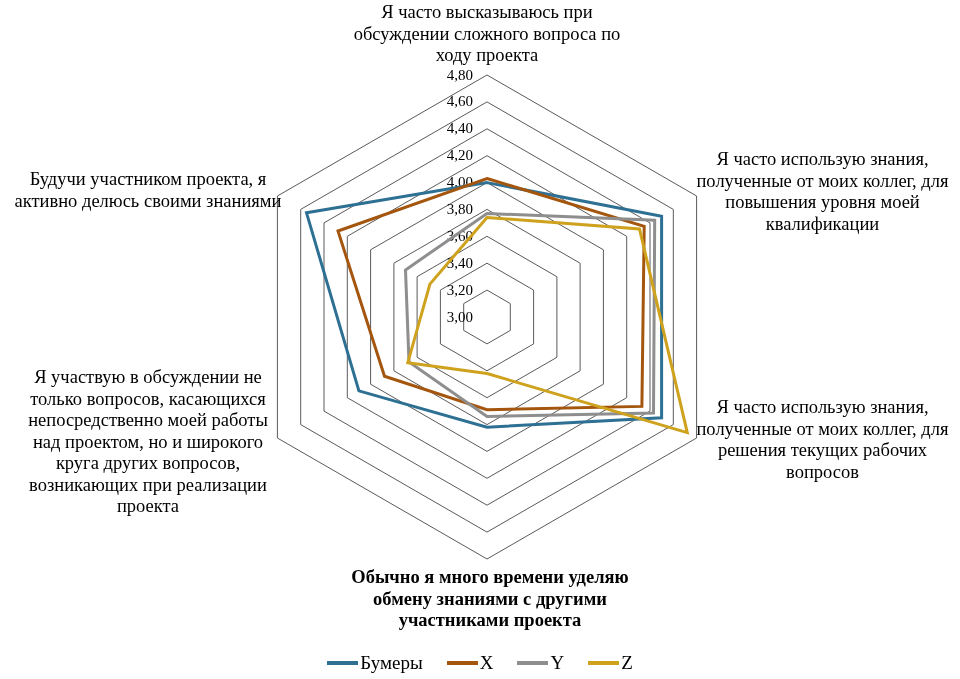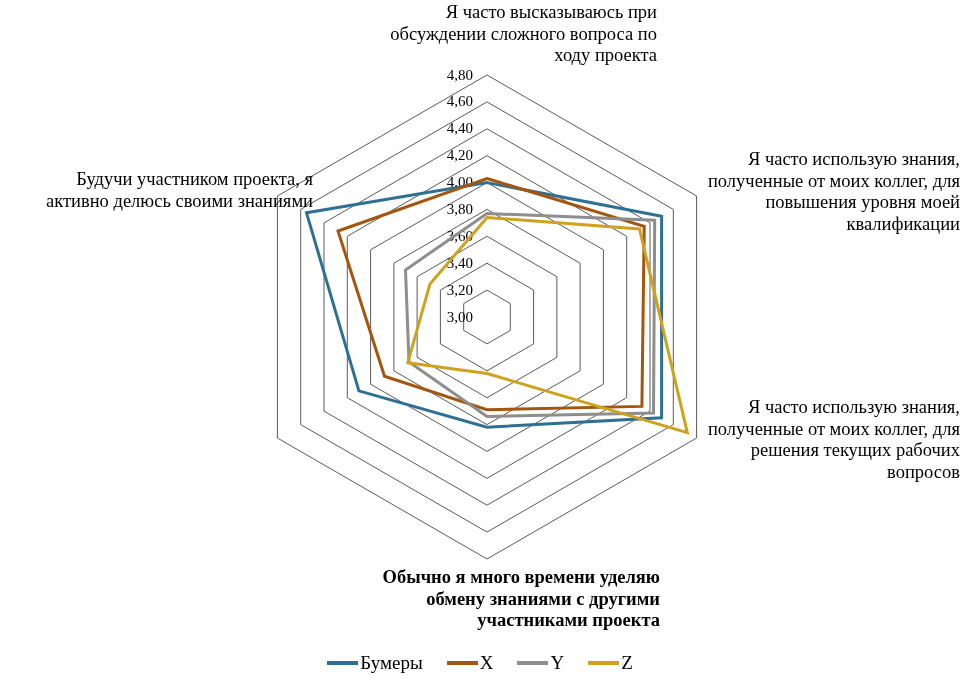--- a/index.html
+++ b/index.html
@@ -1,27 +1,27 @@
 <!DOCTYPE html>
 <html><head>
 <meta charset="utf-8">
 <style>
   html,body{margin:0;padding:0;background:#fff;}
   #stage{position:relative;width:960px;height:679px;background:#fff;overflow:hidden;
          font-family:"Liberation Serif", serif;color:#000;}
   #radar-svg{position:absolute;left:0;top:0;}
   #radar-svg text{font-family:"Liberation Serif", serif;font-size:15px;fill:#000;}
-  .axis-label{position:absolute;white-space:pre;text-align:right;
+  .axis-label{position:absolute;white-space:pre;text-align:center;
               font-size:18.5px;line-height:21.5px;}
   .lbl-top{left:317px;top:2px;width:340px;}
   .lbl-ur{left:685px;top:149px;width:275px;}
   .lbl-lr{left:685px;top:397px;width:275px;}
   .lbl-bottom{left:320px;top:567px;width:340px;font-weight:bold;}
   .lbl-ll{left:0px;top:367px;width:296px;}
-  .lbl-ul{left:0px;top:169px;width:296px;padding-left:17px;}
+  .lbl-ul{left:0px;top:169px;width:296px;}
   .legend{position:absolute;left:0;top:650px;width:960px;height:26px;
           display:flex;justify-content:center;align-items:center;gap:24px;}
   .legend-item{display:flex;align-items:center;gap:2px;}
   .legend-line{display:inline-block;width:31px;height:3.5px;}
   .legend-label{font-size:19px;}
 </style>
 </head>
 <body>
 
 <div id="stage">
@@ -59,20 +59,27 @@
 полученные от моих коллег, для
 повышения уровня моей
 квалификации</div>
   <div class="axis-label lbl-lr">Я часто использую знания,
 полученные от моих коллег, для
 решения текущих рабочих
 вопросов</div>
   <div class="axis-label lbl-bottom">Обычно я много времени уделяю
 обмену знаниями с другими
 участниками проекта</div>
+  <div class="axis-label lbl-ll">Я участвую в обсуждении не
+только вопросов, касающихся
+непосредственно моей работы
+над проектом, но и широкого
+круга других вопросов,
+возникающих при реализации
+проекта</div>
   <div class="axis-label lbl-ul">Будучи участником проекта, я
 активно делюсь своими знаниями</div>
 
   <div class="legend">
     <div class="legend-item">
       <span class="legend-line" style="background: rgb(46, 112, 147);"></span>
       <span class="legend-label">Бумеры</span>
     </div>
     <div class="legend-item">
       <span class="legend-line" style="background: rgb(164, 86, 14);"></span>

